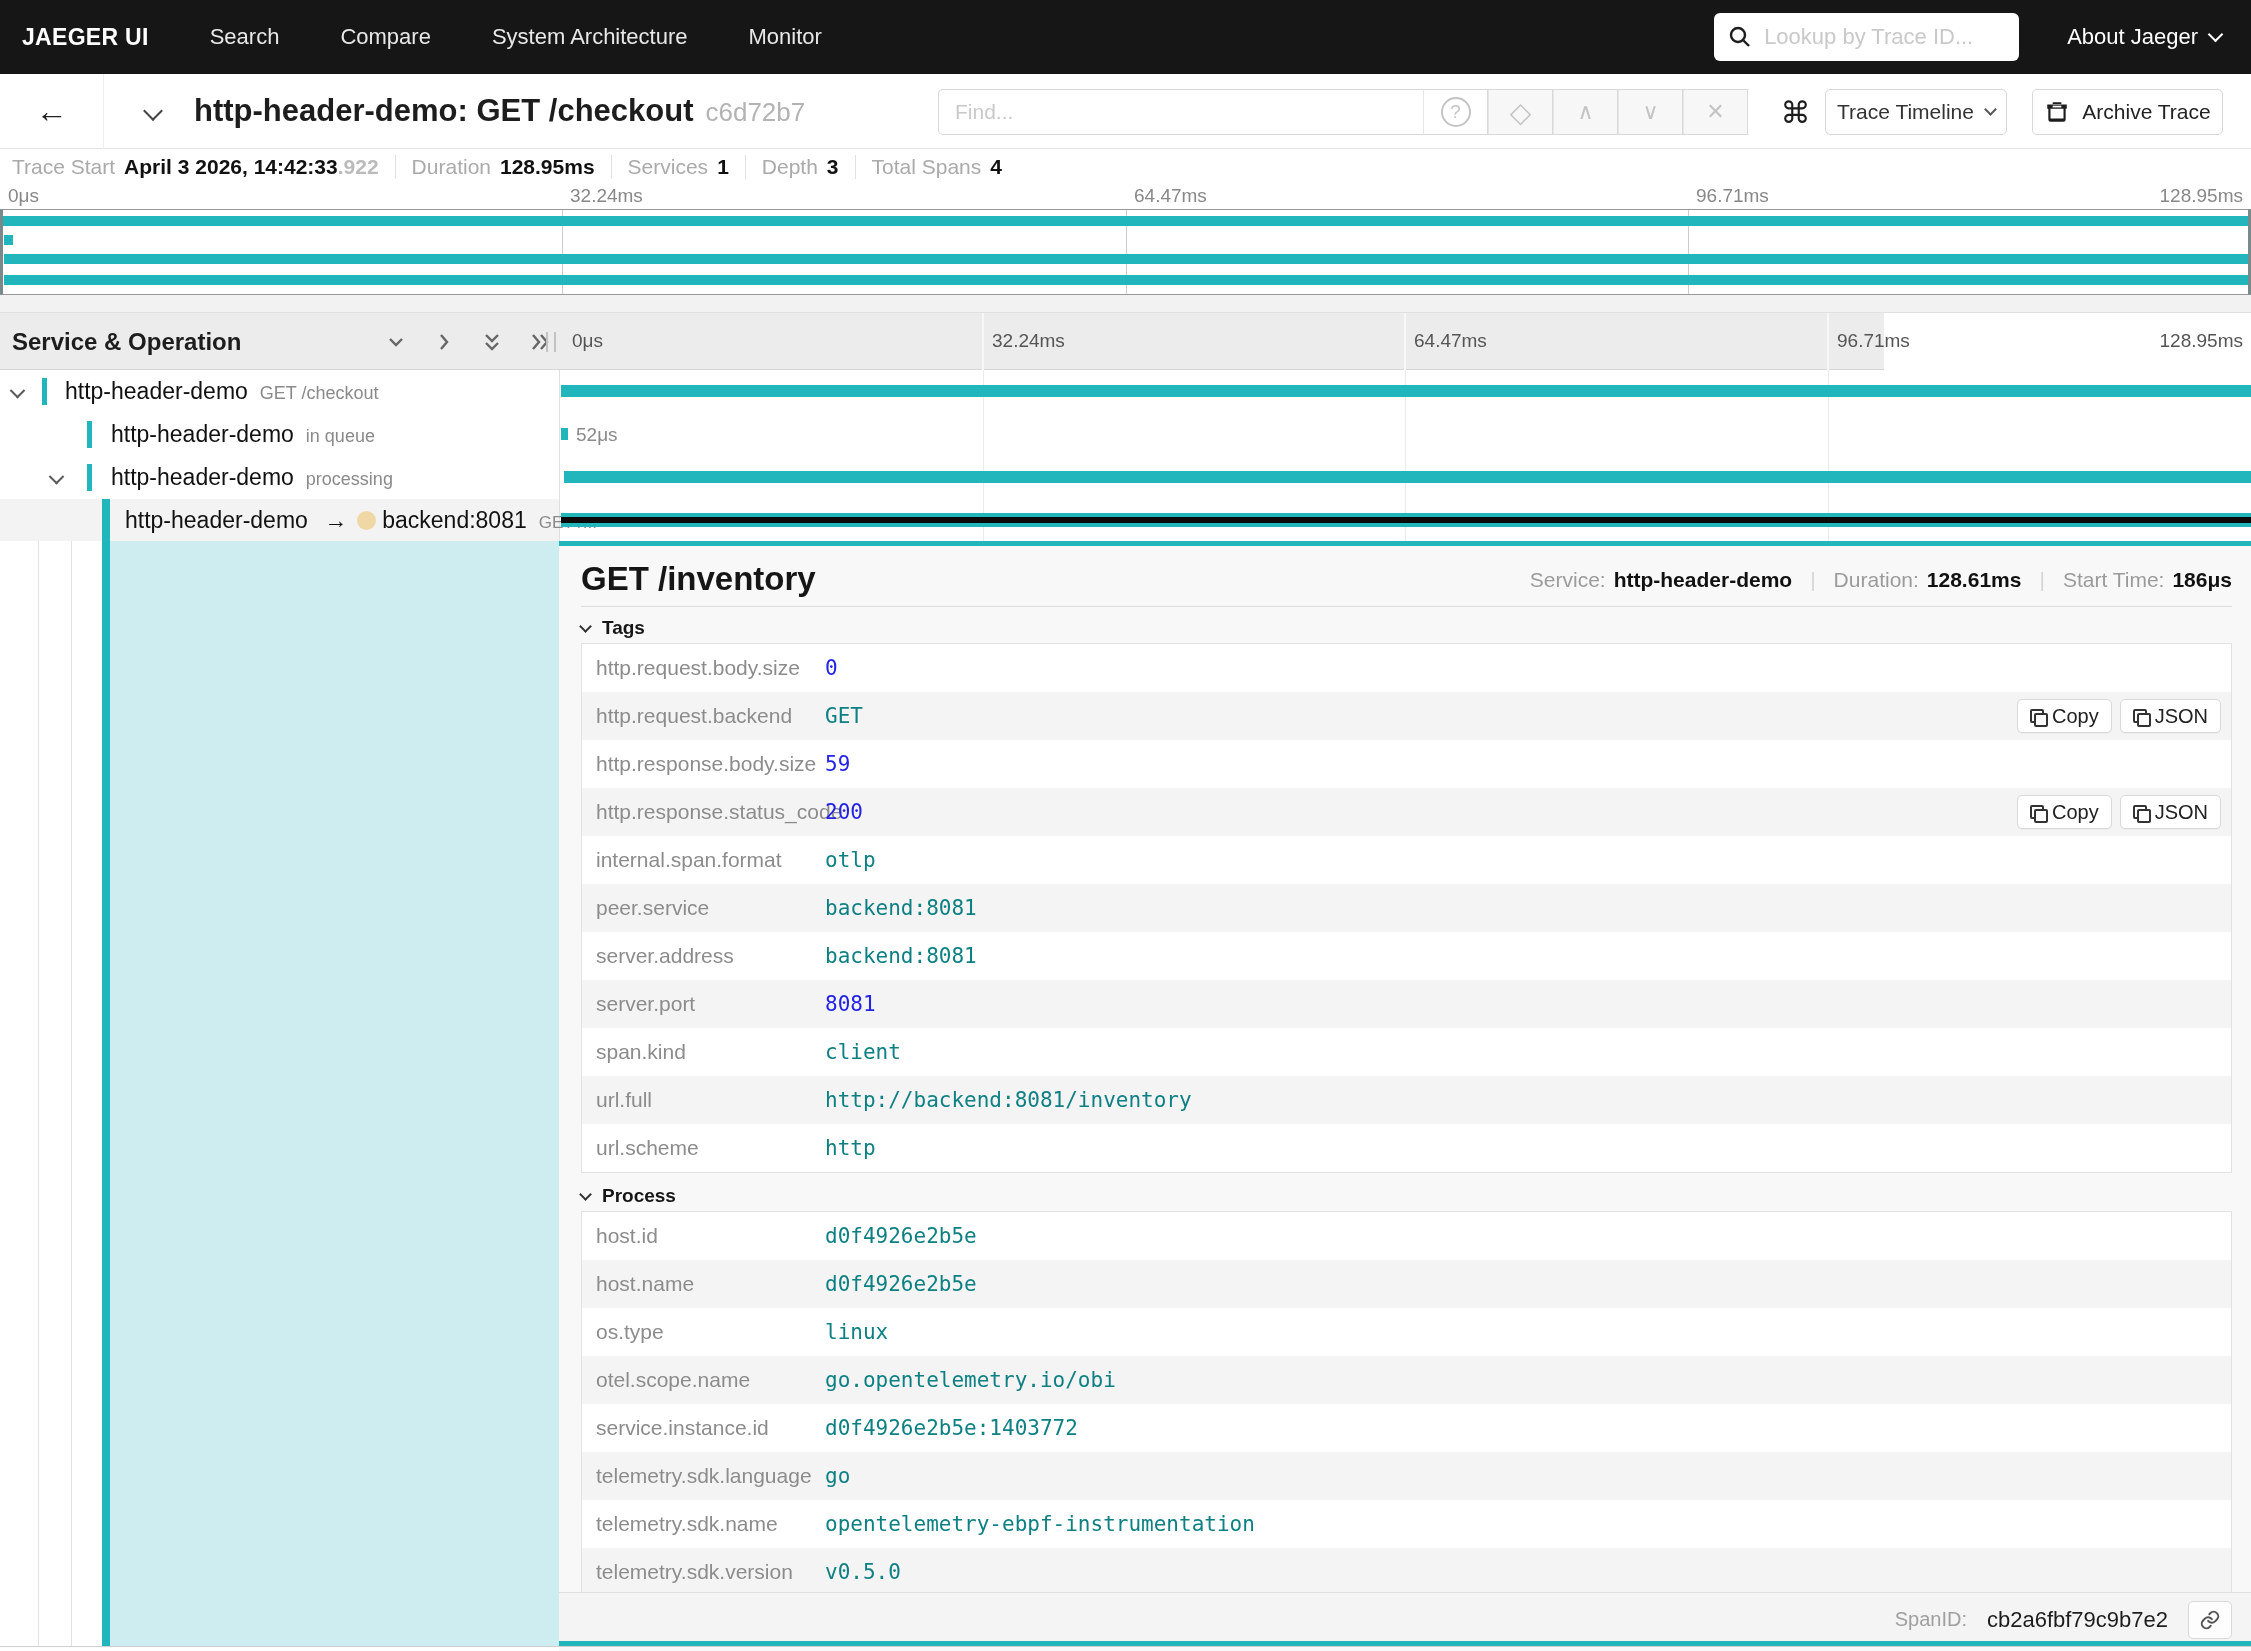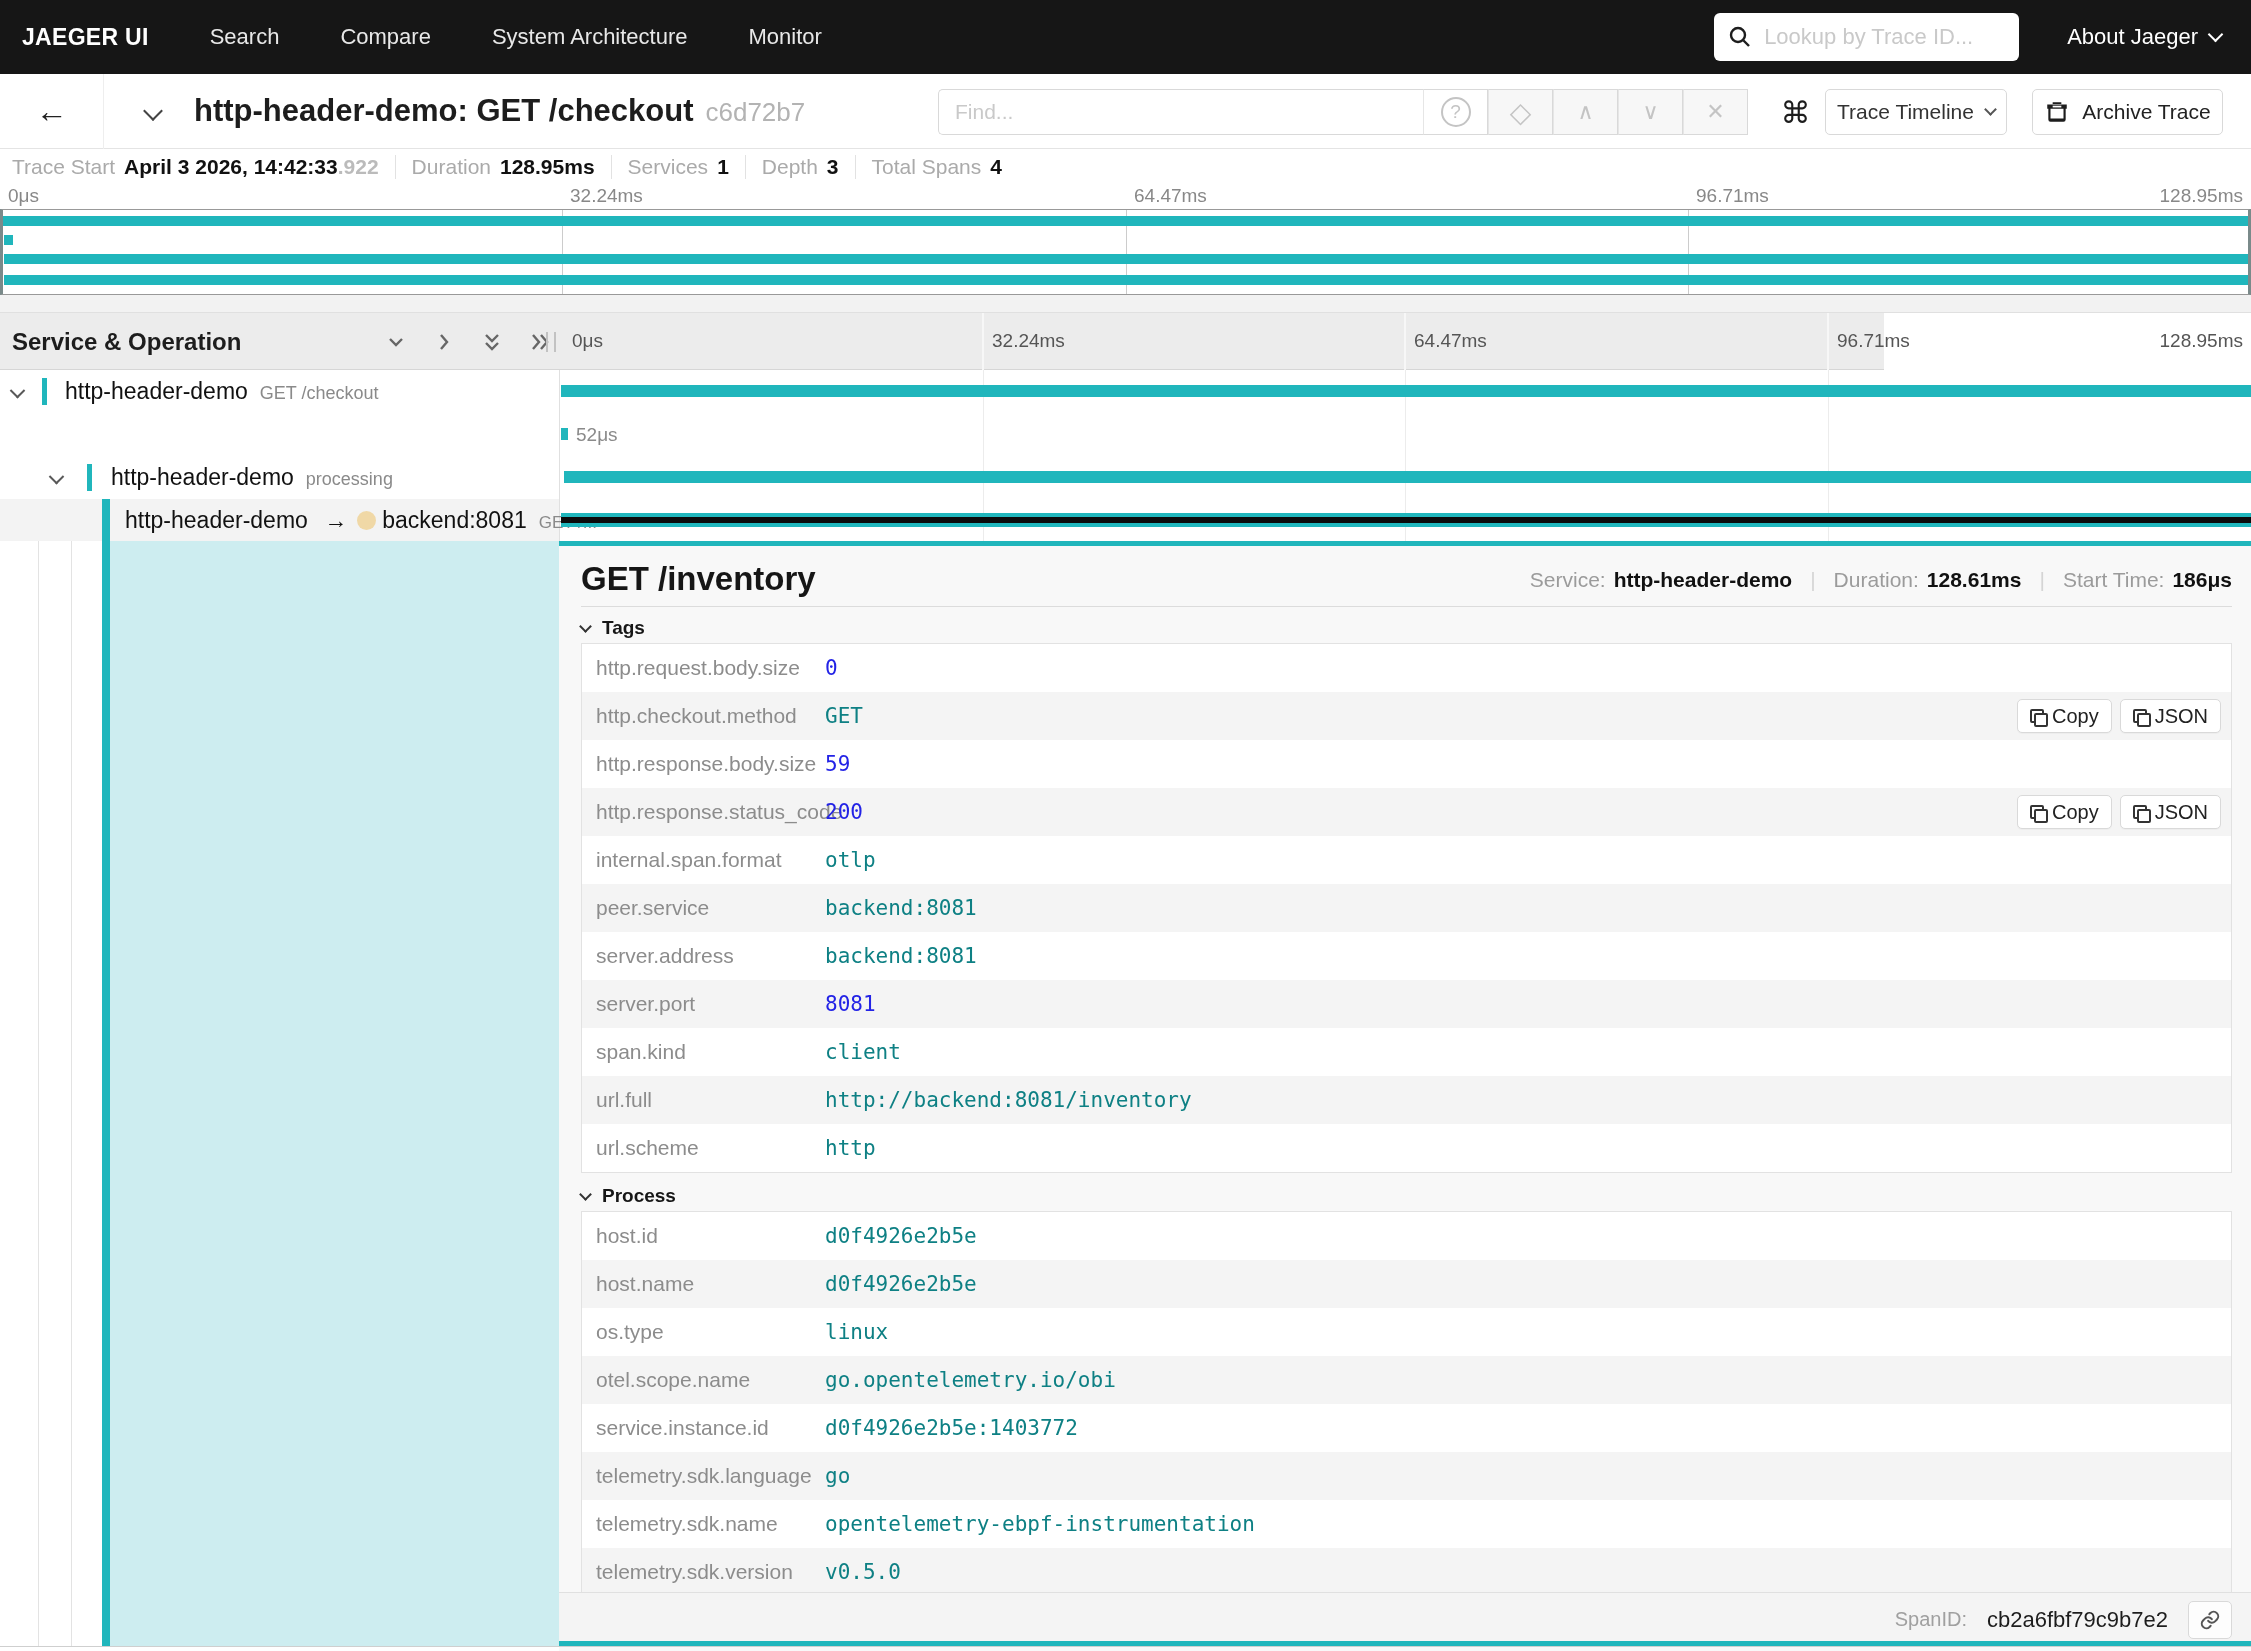--- a/index.html
+++ b/index.html
@@ -279,20 +279,24 @@
       </div>
       <div class="sbar" style="left:561px; width:1690px;"></div>
     </div>
 
     <div class="trow">
       <div class="rowgrid">
           <i style="left:423px;"></i>
           <i style="left:845px;"></i>
           <i style="left:1268px;"></i>
         </div>
+      <div class="namecell">
+        <span class="ind" style="left:87px;"></span>
+        <span class="svc" style="left:111px;"><span>http-header-demo</span><span class="op">in queue</span></span>
+      </div>
       <div class="sbar" style="left:561px; width:7px;"></div>
       <div class="durlbl">52μs</div>
     </div>
 
     <div class="trow">
       <div class="rowgrid">
           <i style="left:423px;"></i>
           <i style="left:845px;"></i>
           <i style="left:1268px;"></i>
         </div>
@@ -346,21 +350,21 @@
       <span class="chev"></span>
       <span>Tags</span>
     </div>
 
     <div class="kvtable" style="top:97px;">
       <div class="kvrow">
           <div class="kvkey">http.request.body.size</div>
           <div class="kvval num">0</div>
         </div>
       <div class="kvrow">
-          <div class="kvkey">http.checkout.method</div>
+          <div class="kvkey">http.request.backend</div>
           <div class="kvval">GET</div>
         <div class="rowbtns">
           <div class="cbtn">
               <span class="copy-ico"></span>
               <span>Copy</span>
             </div>
           <div class="cbtn">
               <span class="copy-ico"></span>
               <span>JSON</span>
             </div>

